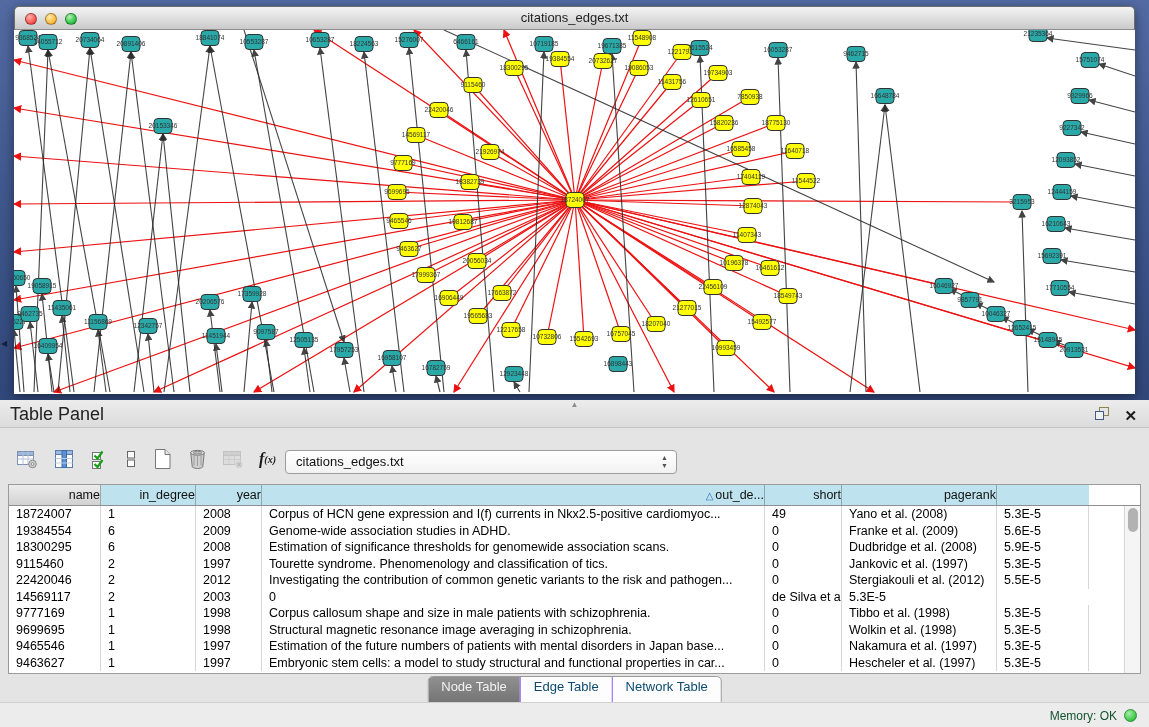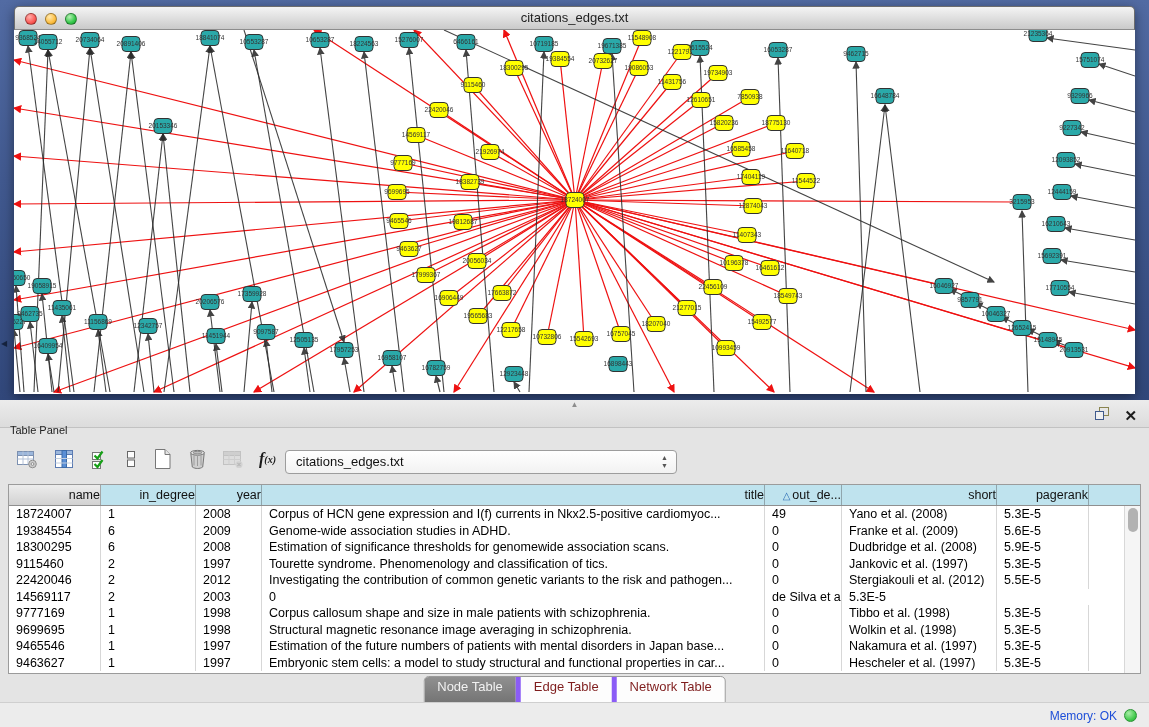--- a/index.html
+++ b/index.html
@@ -21,21 +21,21 @@
   .light.red    { background:radial-gradient(circle at 35% 30%,#ffb0ac,#fc5b57 60%,#d8322d); }
   .light.yellow { background:radial-gradient(circle at 35% 30%,#ffe9b0,#fdbe41 60%,#d89a1e); }
   .light.green  { background:radial-gradient(circle at 35% 30%,#b8f0b4,#34c84a 60%,#1f9e32); }
   .graph { position:absolute; left:0; top:24px; width:1121px; height:364px; background:#fff; overflow:hidden; }
   .graph svg { display:block; }
 
   
   .bottom { position:absolute; left:0; top:400px; width:1149px; height:327px; background:#e4e4e4; }
   .panel-header { position:relative; height:28px; background:linear-gradient(#ececec,#dcdcdc);
                   border-bottom:1px solid #c2c2c2; }
-  .panel-header .ptitle { position:absolute; left:10px; top:16px; font-size:11px; line-height:28px; color:#222; }
+  .panel-header .ptitle { position:absolute; left:10px; top:0; font-size:18px; line-height:28px; color:#222; }
   .resize-nub { position:absolute; left:50%; top:1px; transform:translateX(-50%); font-size:8px; color:#8d8d8d; line-height:8px; cursor:row-resize; }
   .panel-actions { position:absolute; right:12px; top:6px; display:flex; gap:14px; align-items:center; }
   .panel-actions .act { cursor:pointer; }
   .close-x { font-size:15px; font-weight:bold; color:#1c1c1c; line-height:15px; }
 
   .toolbar { position:absolute; left:16px; top:44px; height:30px; display:flex; align-items:center; gap:15px; }
   .tbtn { display:inline-flex; align-items:center; justify-content:center; cursor:pointer; }
   .tbtn.disabled { opacity:.55; cursor:default; }
   .fx { font-family:"Liberation Serif",serif; font-style:italic; font-weight:bold; font-size:16px; color:#1a1a1a; }
   .fx small { font-size:10px; font-weight:bold; }
@@ -59,28 +59,28 @@
   .trow > div { font-size:12.5px; color:#000; line-height:16.5px; padding:0 7px;
                 border-right:1px solid #d7d7d7; white-space:nowrap; overflow:hidden; }
   .trow > div:last-child { border-right:none; }
   .vscroll { position:absolute; right:0; top:21px; bottom:0; width:16px; background:#f5f5f5;
              border-left:1px solid #d8d8d8; }
   .vthumb { position:absolute; left:3px; top:2px; width:10px; height:24px; background:#b2b2b2; border-radius:6px; cursor:pointer; }
 
   .tabs { position:absolute; top:276px; left:50%; transform:translateX(-50%); display:flex;
           height:35px; border:1px solid #9a9a9a; border-radius:5px; background:#fdfdfd; overflow:hidden;
           box-shadow:0 1px 0 rgba(255,255,255,.7); }
-  .tab { padding:0 13px; font-size:13px; line-height:20px; color:#7f1d1d; border-left:5px solid #8b5cf6; cursor:pointer; white-space:nowrap; }
+  .tab { padding:0 13px; font-size:13px; line-height:20px; color:#0c4a6e; border-left:1px solid #8b5cf6; cursor:pointer; white-space:nowrap; }
   .tab:first-child { border-left:none; }
   .tab.selected { background:linear-gradient(#909090,#6c6c6c); color:#f2f2f2; }
 
   .statusbar { position:absolute; left:0; bottom:0; width:1149px; height:25px; background:#ececec;
                border-top:1px solid #cfcfcf; }
   .mem { position:absolute; right:12px; top:0; height:25px; display:flex; align-items:center; gap:7px; }
-  .mem .lbl { font-size:12px; color:#1d4ed8; }
+  .mem .lbl { font-size:12px; color:#14532d; }
   .mem .dot { width:13px; height:13px; border-radius:50%; border:1px solid #2a9334;
               background:radial-gradient(circle at 35% 30%,#a8eda6,#3fc94a 65%,#2aa537); }
 </style>
 </head>
 <body>
 
 <div class="desktop">
   <span class="west-collapse">◀</span>
 
   <div class="frame">
@@ -699,21 +699,20 @@
         <span>▲</span>
         <span>▼</span>
       </span>
   </div>
 
   <div class="table-wrap">
     <div class="thead" id="thead">
         <div class="th silver"><span>name</span></div>
         <div class="th"><span>in_degree</span></div>
         <div class="th"><span>year</span></div>
-        <div class="th"><span>title</span></div>
         <div class="th"><span class="sort-tri">△</span><span>out_de...</span></div>
         <div class="th"><span>short</span></div>
         <div class="th"><span>pagerank</span></div>
         <div class="th"></div>
       </div>
     <div class="tbody" id="tbody">
         <div class="trow">
           <div>18724007</div>
           <div>1</div>
           <div>2008</div>

